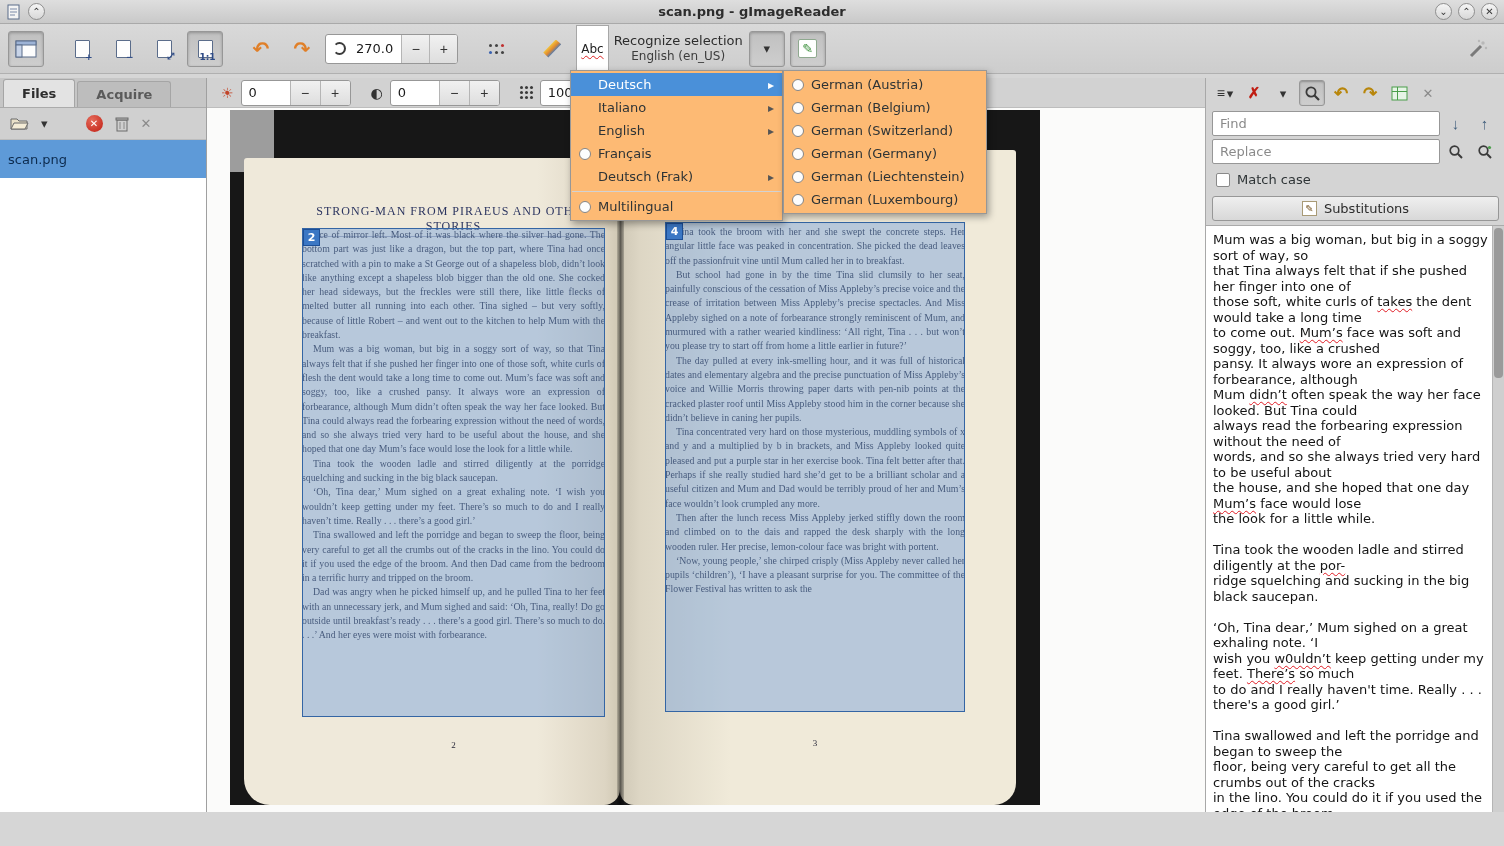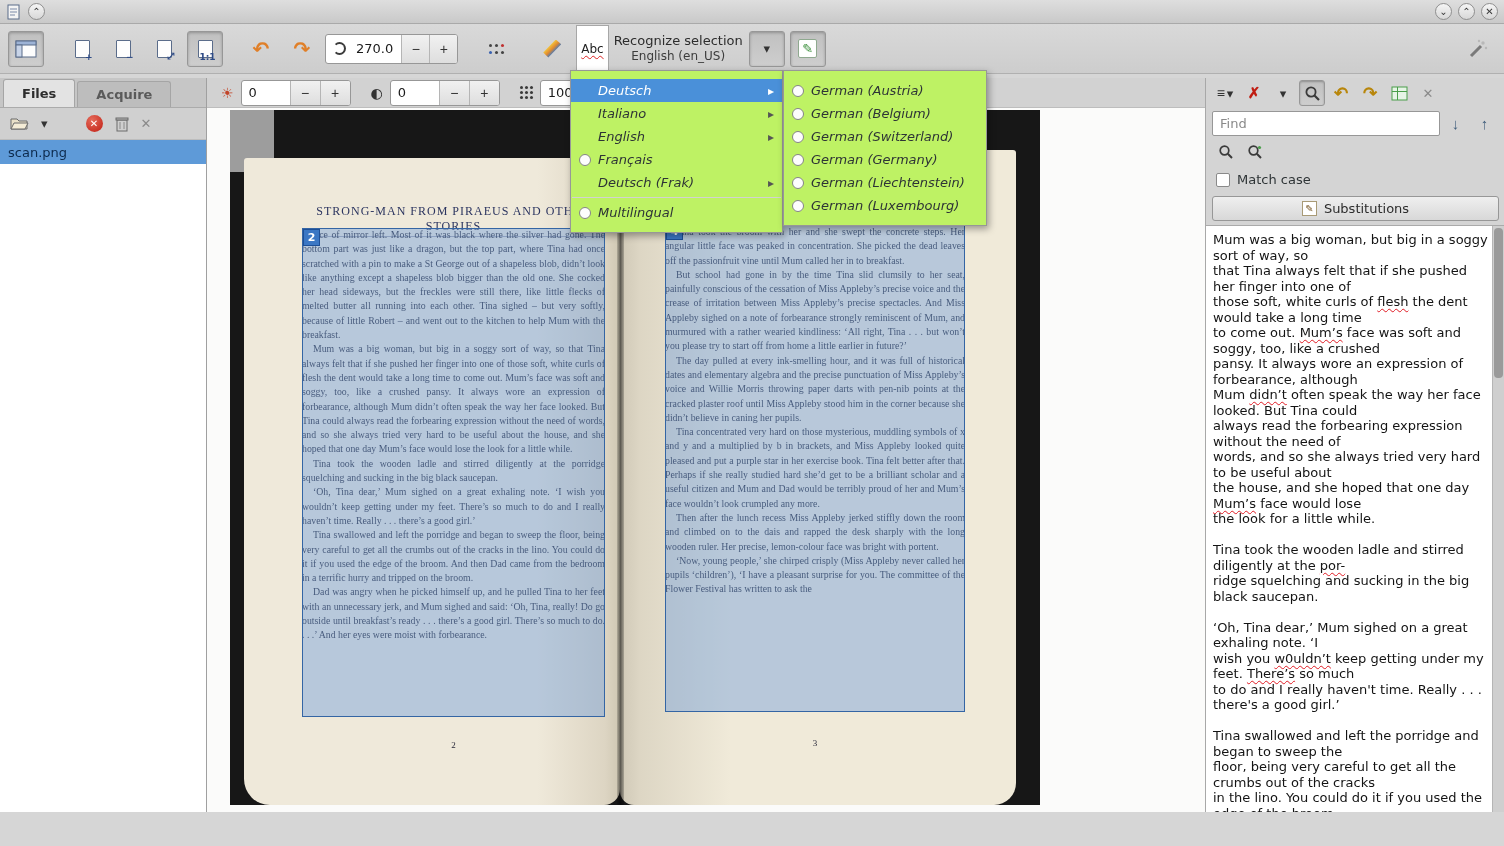--- a/index.html
+++ b/index.html
@@ -41,21 +41,21 @@
   
   .leftpanel{position:absolute;left:0;top:78px;width:207px;height:734px;background:#d0d0d0;border-right:1px solid #a0a0a0;}
   .tabs{height:30px;display:flex;align-items:flex-end;background:#c6c6c6;padding:0 3px;gap:2px;border-bottom:1px solid #ababab;}
   .tab{padding:0 18px;display:flex;align-items:center;font-weight:bold;border:1px solid #a5a5a5;border-bottom:none;border-radius:3px 3px 0 0;}
   .tab.active{background:#e3e3e3;color:#2d2d2d;height:28px;}
   .tab.inactive{background:#bdbdbd;color:#5a5a5a;height:26px;}
   .filetools{height:32px;display:flex;align-items:center;padding:0 10px;gap:12px;background:#d0d0d0;border-bottom:1px solid #bdbdbd;}
   .redcirc{width:17px;height:17px;border-radius:50%;background:radial-gradient(circle at 35% 30%,#e56a5a,#c01d12);color:#fff;font-size:10px;font-weight:bold;display:inline-flex;align-items:center;justify-content:center;}
   .dimico{color:#8a8a8a;font-size:13px;}
   .filelist{position:absolute;left:0;top:62px;right:0;bottom:0;background:#ffffff;}
-  .filerow{height:24px;display:flex;align-items:center;padding:0 8px;font-size:13px;}
+  .filerow{height:38px;display:flex;align-items:center;padding:0 8px;font-size:13px;}
   .filerow.sel{background:#5e9ad8;color:#0d2b4e;}
 
   
   .centerarea{position:absolute;left:207px;top:78px;width:998px;height:734px;}
   .imgctrl{height:30px;display:flex;align-items:center;background:#d2d2d2;border-bottom:1px solid #bdbdbd;padding-left:14px;gap:7px;}
   .cico{font-size:14px;}
   .cico.sun{color:#c2452a;}
   .cico.contrast{color:#333;}
   .gridico{position:relative;width:13px;height:13px;display:inline-block;}
   .gridico i{position:absolute;left:0;top:0;width:3px;height:3px;border-radius:50%;background:#3a3a3a;box-shadow:5px 0 #3a3a3a,10px 0 #3a3a3a,0 5px #3a3a3a,5px 5px #3a3a3a,10px 5px #3a3a3a,0 10px #3a3a3a,5px 10px #3a3a3a,10px 10px #3a3a3a;}
@@ -99,21 +99,21 @@
   .checkbox{width:14px;height:14px;border:1px solid #8a8a8a;background:#fff;border-radius:2px;}
   .subsbtn{margin:5px 6px 4px;height:25px;width:287px;border:1px solid #979797;border-radius:3px;background:linear-gradient(#efefef,#d8d8d8);display:flex;align-items:center;justify-content:center;gap:7px;font-family:inherit;font-size:13px;color:#2d2d2d;}
   .subico{width:15px;height:15px;background:#fff;border:1px solid #a89a76;display:inline-flex;align-items:center;justify-content:center;font-size:10px;color:#7a5a2a;}
   .ocrwrap{position:absolute;left:0;top:147px;right:0;bottom:0;background:#fff;border-top:1px solid #aaa;}
   .ocrtext{position:absolute;left:0;top:0;right:12px;bottom:0;padding:6px 2px 4px 7px;font-size:13px;line-height:15.5px;white-space:pre-wrap;overflow:hidden;color:#141414;}
   .scrollbar{position:absolute;right:0;top:0;bottom:0;width:12px;background:#cfcfcf;border-left:1px solid #b5b5b5;}
   .thumb{position:absolute;left:1px;right:1px;top:2px;height:150px;background:#9a9a9a;border-radius:4px;}
   .misspell{text-decoration:underline wavy #e01b24;text-decoration-thickness:1px;text-underline-offset:2px;}
 
   
-  .menu{position:absolute;background:#bef264;border:1px solid #979797;box-shadow:2px 3px 7px rgba(0,0,0,.35);padding:8px 0;z-index:300;font-style:italic;}
+  .menu{position:absolute;background:#fdba74;border:1px solid #979797;box-shadow:2px 3px 7px rgba(0,0,0,.35);padding:2px 0;z-index:300;}
   .langmenu{left:570px;top:70px;width:213px;}
   .langsub{left:783px;top:70px;width:204px;}
   .mi{height:23px;display:flex;align-items:center;padding:0 8px 0 6px;gap:6px;color:#2e3436;font-size:13px;}
   .mi .gutter{width:15px;display:flex;justify-content:center;flex-shrink:0;}
   .radio{width:12px;height:12px;border-radius:50%;border:1px solid #858585;background:#fdfdfd;}
   .mi .lbl{flex:1;white-space:nowrap;}
   .mi .arr{color:#555;font-size:12px;}
   .mi.hl{background:#4a90d9;color:#fff;}
   .mi.hl .arr{color:#fff;}
   .msep{height:1px;background:#d2d2d2;margin:3px 1px;}
@@ -133,20 +133,21 @@
             <rect x="2" y="1" width="11" height="14" fill="#f4f4f4" stroke="#5a6c8a"></rect>
             <line x1="4" y1="5" x2="11" y2="5" stroke="#7a8aa8"></line>
             <line x1="4" y1="8" x2="11" y2="8" stroke="#7a8aa8"></line>
             <line x1="4" y1="11" x2="9" y2="11" stroke="#7a8aa8"></line>
           </svg>
       </span>
       <span class="circ">
           <span>⌃</span>
         </span>
     </div>
+    <div class="tb-title">scan.png - gImageReader</div>
     <div class="tb-right">
       <span class="circ">
           <span>⌄</span>
         </span>
       <span class="circ">
           <span>⌃</span>
         </span>
       <span class="circ">
           <span>✕</span>
         </span>
@@ -354,20 +355,21 @@
     <div class="findrow">
       <input placeholder="Find" style="">
       <button class="miniarrow">
           <span>↓</span>
         </button>
       <button class="miniarrow">
           <span>↑</span>
         </button>
     </div>
     <div class="findrow">
+      <input placeholder="Replace" style="">
       <button class="miniarrow">
         <svg width="16" height="16">
             <circle cx="6.5" cy="6.5" r="4.3" fill="none" stroke="#3a3a3a" stroke-width="1.7"></circle>
             <line x1="9.8" y1="9.8" x2="14" y2="14" stroke="#3a3a3a" stroke-width="2"></line>
           </svg>
       </button>
       <button class="miniarrow">
         <svg width="16" height="16">
             <circle cx="6.5" cy="6.5" r="4.3" fill="none" stroke="#3a3a3a" stroke-width="1.7"></circle>
             <line x1="9.8" y1="9.8" x2="14" y2="14" stroke="#3a3a3a" stroke-width="2"></line>
@@ -379,21 +381,21 @@
       <span class="checkbox"></span>
       <span>Match case</span>
     </div>
     <button class="subsbtn">
       <span class="subico">✎</span>
       <span>Substitutions</span>
     </button>
     <div class="ocrwrap">
       <div class="ocrtext">Mum was a big woman, but big in a soggy sort of way, so
 that Tina always felt that if she pushed her finger into one of
-those soft, white curls of <span class="misspell">flesh</span> the dent would take a long time
+those soft, white curls of <span class="misspell">takes</span> the dent would take a long time
 to come out. <span class="misspell">Mum’s</span> face was soft and soggy, too, like a crushed
 pansy. It always wore an expression of forbearance, although
 Mum <span class="misspell">didn’t</span> often speak the way her face looked. But Tina could
 always read the forbearing expression without the need of
 words, and so she always tried very hard to be useful about
 the house, and she hoped that one day <span class="misspell">Mum’s</span> face would lose
 the look for a little while.
 
 Tina took the wooden ladle and stirred diligently at the <span class="misspell">por-</span>
 ridge squelching and sucking in the big black saucepan.

